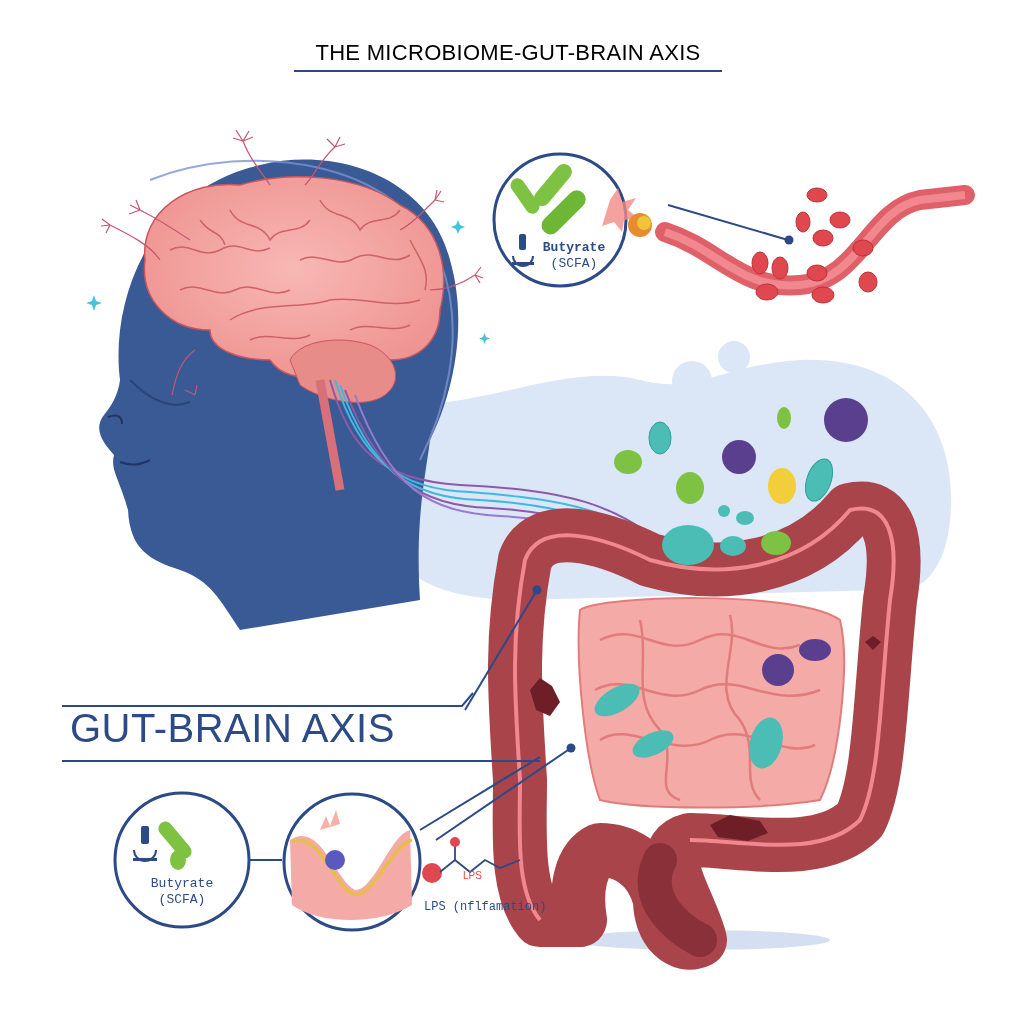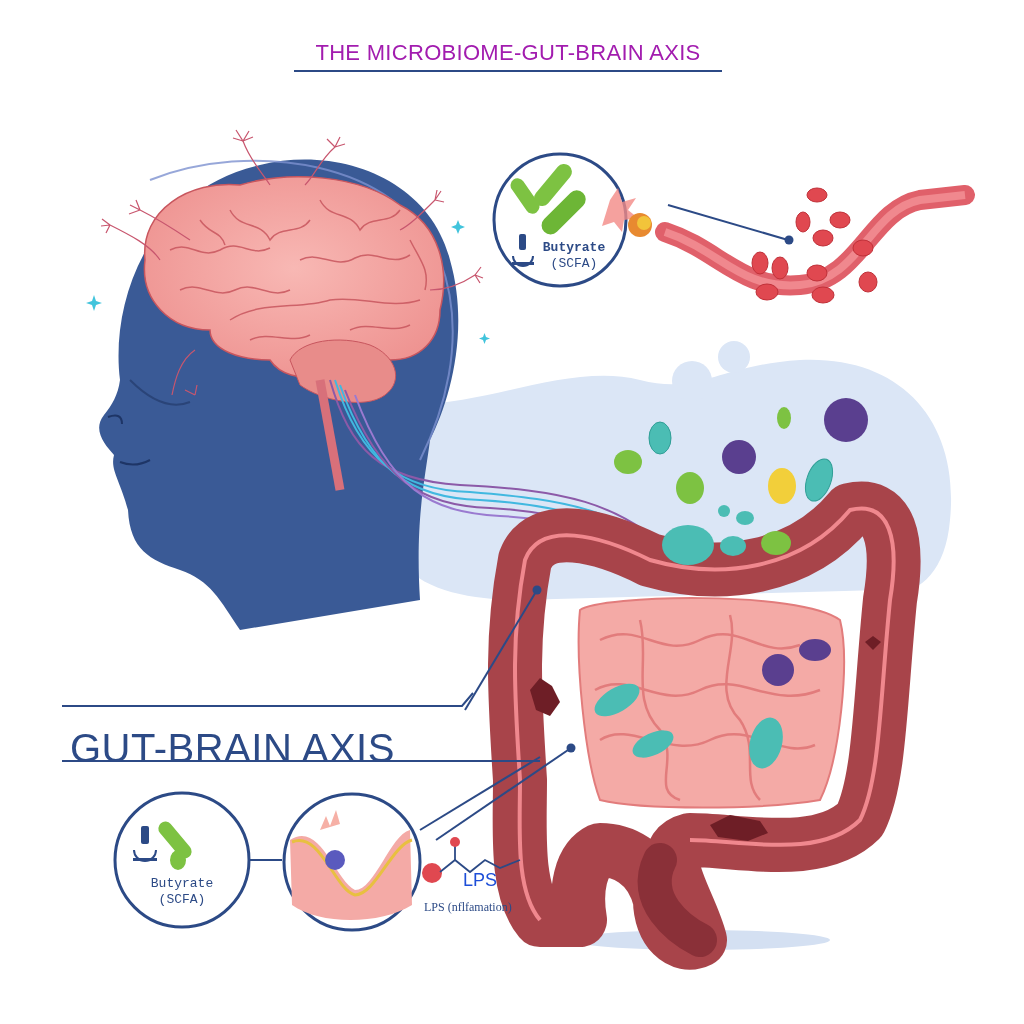--- a/index.html
+++ b/index.html
@@ -1,23 +1,23 @@
 <!DOCTYPE html>
 <html><head>
 <meta charset="utf-8">
 <style>
   html,body{margin:0;padding:0;background:#ffffff;}
   body{width:1024px;height:1024px;position:relative;overflow:hidden;font-family:"Liberation Sans","DejaVu Sans",sans-serif;}
   .abs{position:absolute;}
-  #title{left:296px;top:40px;width:424px;text-align:center;font-family:"Liberation Sans",sans-serif;font-size:22px;color:#a21caf;letter-spacing:0.3px;white-space:nowrap;}
+  #title{left:296px;top:40px;width:424px;text-align:center;font-family:"Liberation Sans",sans-serif;font-size:22px;color:#000000;letter-spacing:0.3px;white-space:nowrap;}
   #title-rule{left:294px;top:70px;width:428px;height:2px;background:#2c4a86;}
-  #gba-label{left:70px;top:706px;font-size:40px;color:#2c4a86;font-family:"Liberation Sans",sans-serif;letter-spacing:0.5px;white-space:nowrap;margin-top:20px;}
+  #gba-label{left:70px;top:706px;font-size:40px;color:#2c4a86;font-family:"Liberation Sans",sans-serif;letter-spacing:0.5px;white-space:nowrap;}
   .caption{font-size:13px;color:#2c4a86;text-align:center;line-height:16px;font-family:Liberation Mono, monospace;font-weight:bold;}
-  .lps-red{font-size:18px;color:#1d4ed8;font-family:"Liberation Sans",sans-serif;}
-  .lps-cap{font-size:12px;color:#2c4a86;font-family:Liberation Serif, serif;white-space:nowrap;}
+  .lps-red{font-size:10px;color:#ef4444;font-family:"Liberation Sans",sans-serif;}
+  .lps-cap{font-size:12px;color:#2c4a86;font-family:Liberation Mono, monospace;white-space:nowrap;}
   svg{position:absolute;left:0;top:0;}
 </style>
 </head>
 <body>
 
 <svg width="1024" height="1024" viewBox="0 0 1024 1024">
   <defs>
     <radialGradient id="brainGrad" cx="0.5" cy="0.45" r="0.6">
       <stop offset="0" stop-color="#f8b8b4"></stop>
       <stop offset="1" stop-color="#ee9290"></stop>

